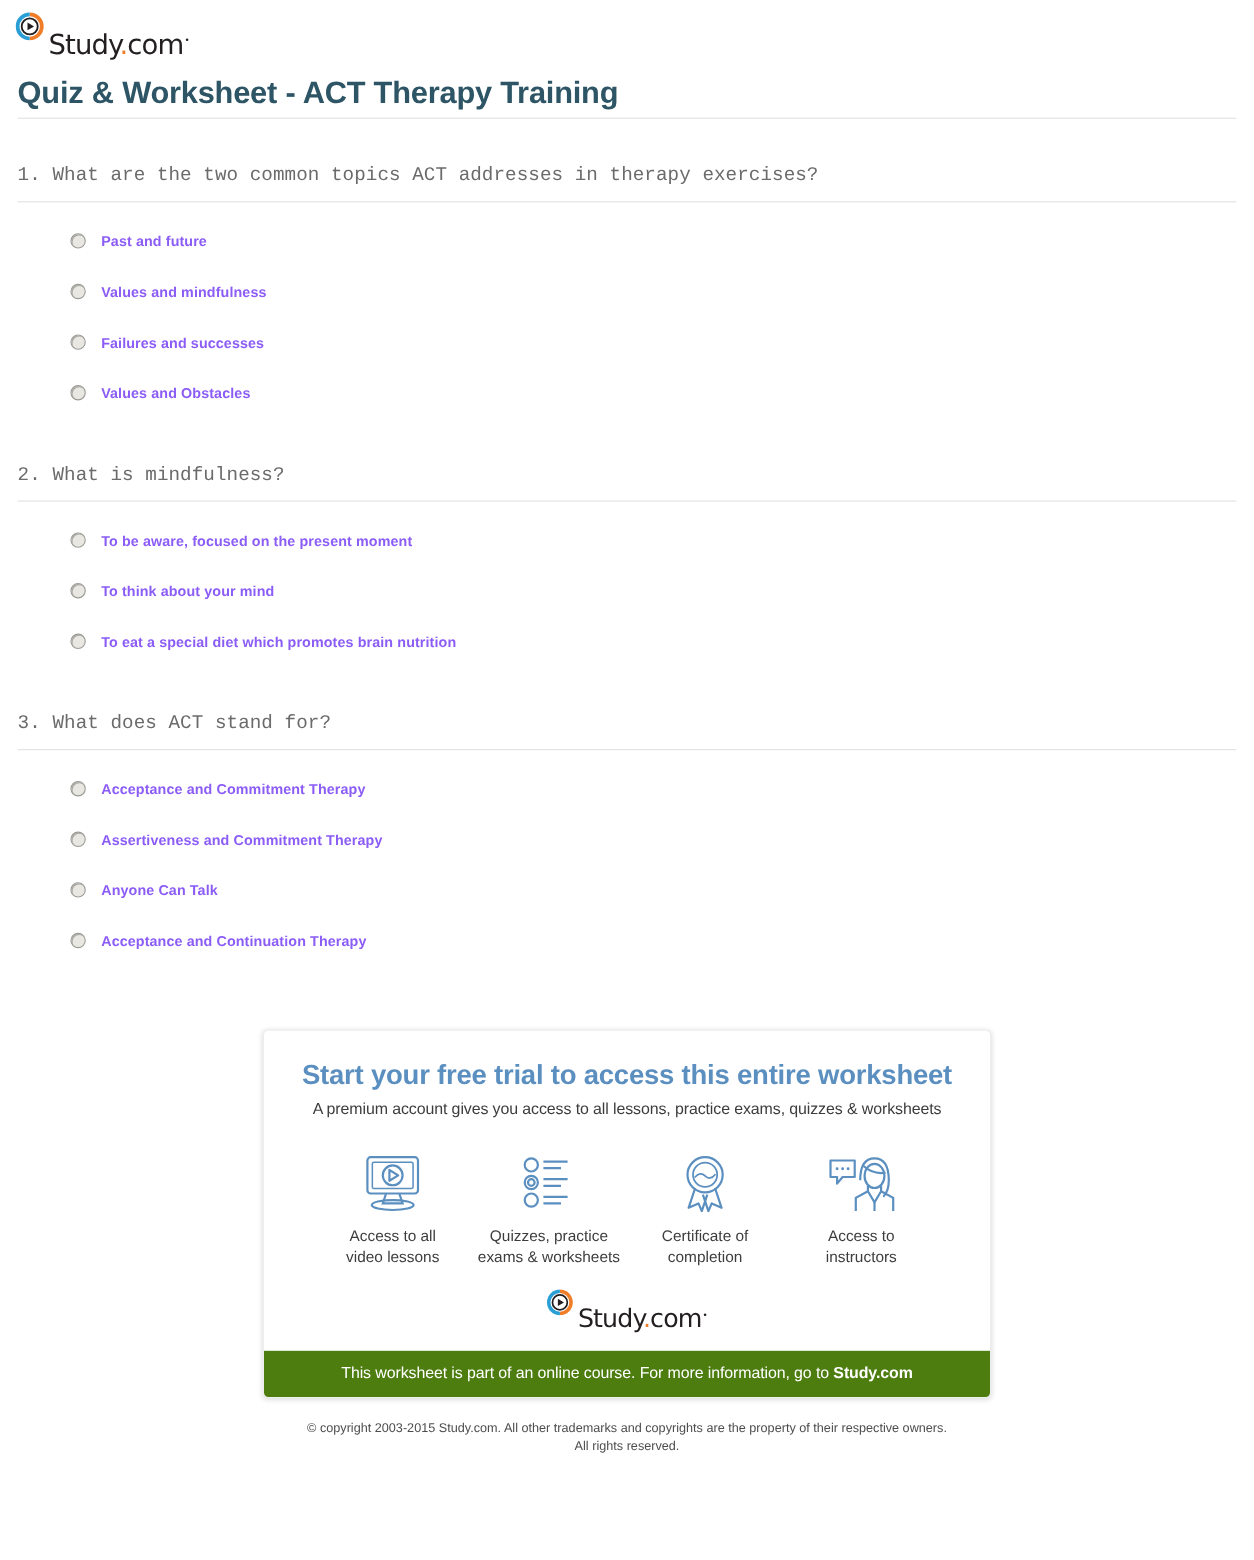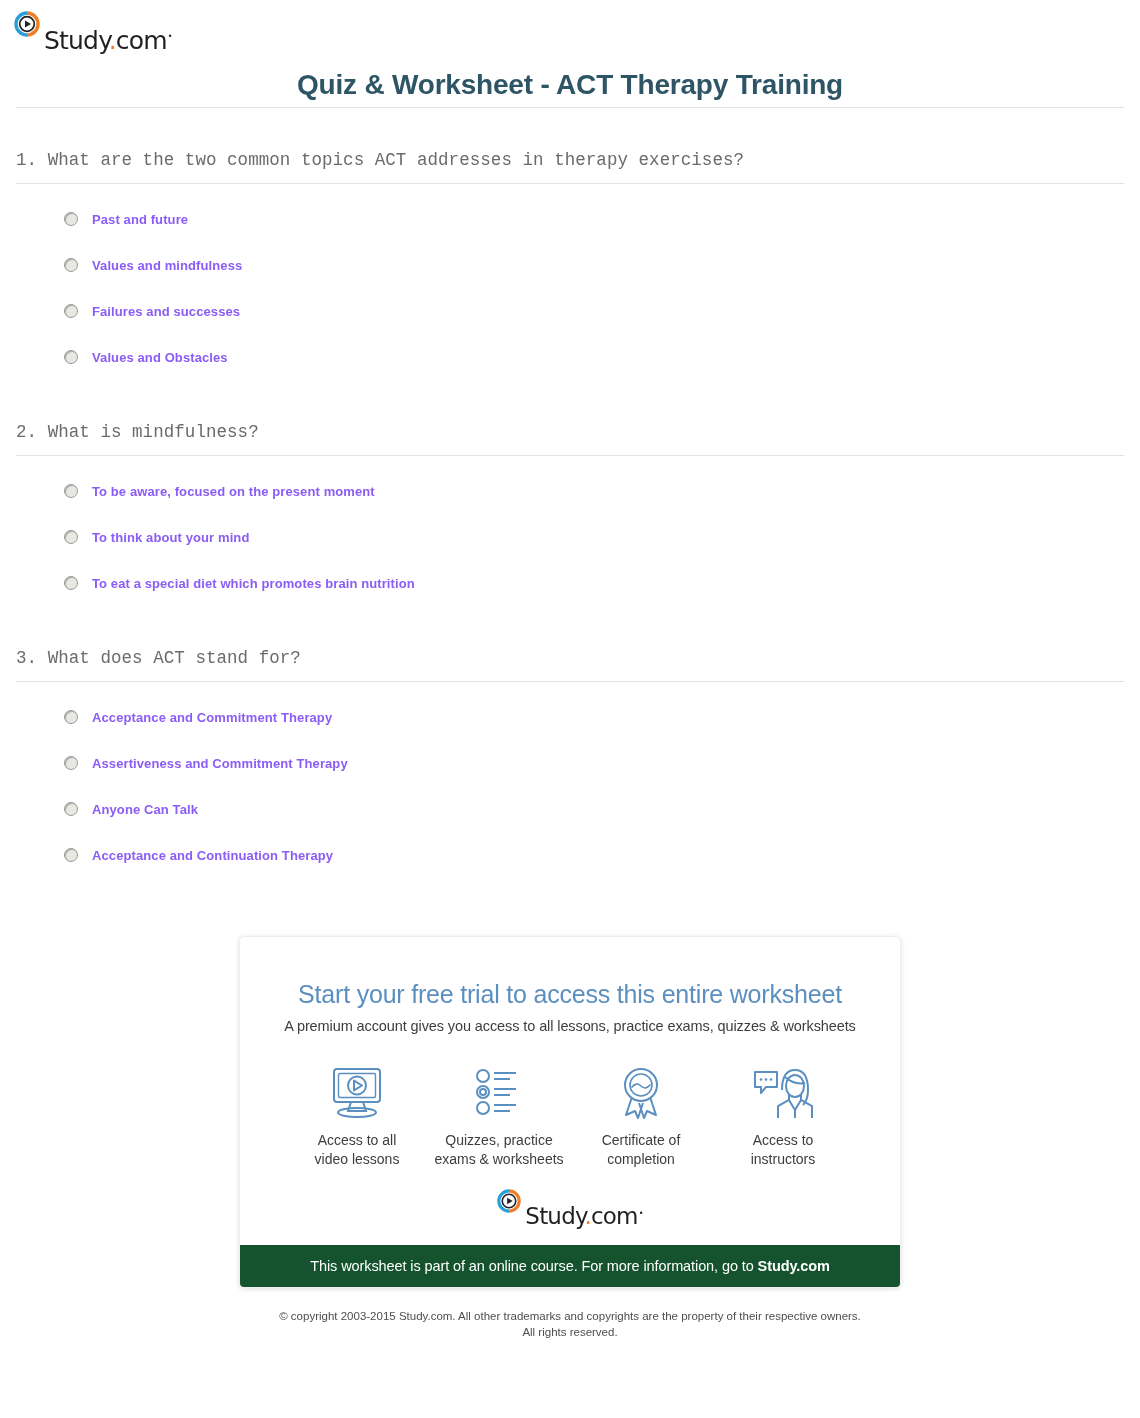--- a/index.html
+++ b/index.html
@@ -46,21 +46,20 @@
   .logo-tm {
     font-size: 8px;
     color: #231f20;
     vertical-align: super;
     margin-left: 1px;
   }
 
   
   .title-block {
     padding: 20px 16px 0 16px;
-    text-align: center;
   }
   h1.page-title {
     font-family: "Liberation Sans", sans-serif;
     font-size: 28px;
     font-weight: bold;
     color: #2d5565;
     margin: 0 0 6px 0;
     letter-spacing: -0.2px;
   }
   .page-url {
@@ -137,24 +136,23 @@
     box-sizing: border-box;
   }
   .promo-inner {
     padding: 26px 22px 12px 22px;
     text-align: center;
   }
   .promo-head {
     font-size: 25px;
     color: #5b8fc0;
     font-family: "Liberation Sans", sans-serif;
-    font-weight: 400;
+    font-weight: 700;
     letter-spacing: -0.2px;
     margin-bottom: 9px;
-    margin-top: 17px;
   }
   .promo-sub {
     font-size: 14.5px;
     color: #3d3d3d;
     font-family: "Liberation Sans", sans-serif;
     margin-bottom: 6px;
     letter-spacing: -0.1px;
   }
   .features {
     display: flex;
@@ -181,21 +179,21 @@
   }
   .promo-logo-row {
     display: flex;
     justify-content: center;
     padding: 14px 0 20px 0;
   }
   .promo-logo-row .logo-word { font-size: 23px; }
   .promo-logo-row .logo-mark { width: 24px; height: 24px; flex:0 0 24px; }
 
   .promo-banner {
-    background: #14532d;
+    background: #4d7c0f;
     color: #ffffff;
     text-align: center;
     font-size: 14.5px;
     padding: 13px 0;
     font-family: "Liberation Sans", sans-serif;
     letter-spacing: -0.1px;
   }
   .promo-banner b { font-weight: bold; }
 
   

